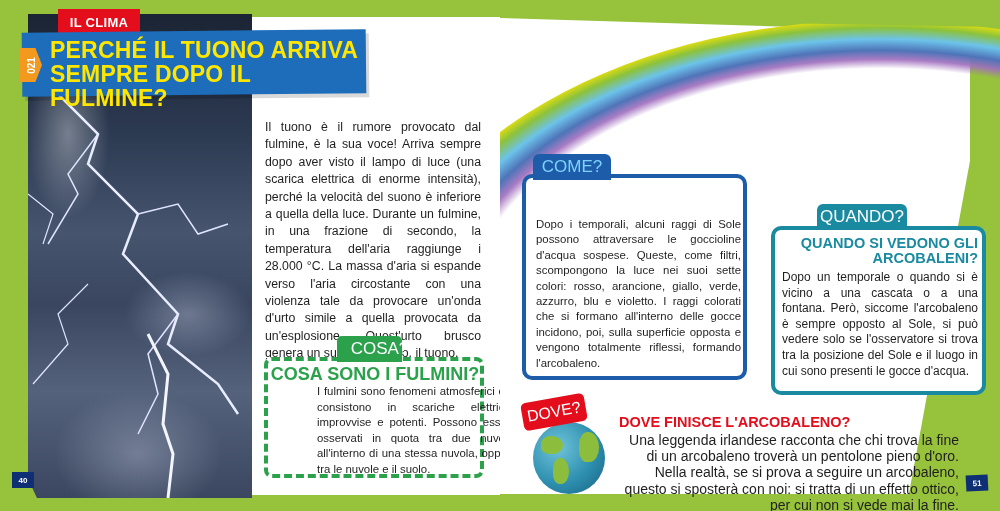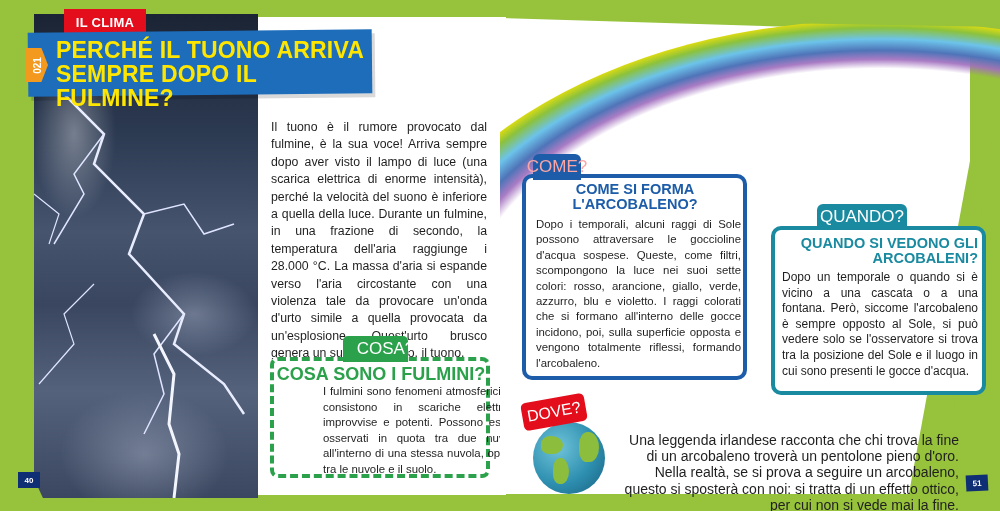--- a/index.html
+++ b/index.html
@@ -5,21 +5,21 @@
   * { box-sizing: border-box; margin: 0; padding: 0; }
   html, body { width: 1000px; height: 511px; overflow: hidden; background: #95c03a; }
   body { position: relative; font-family: "DejaVu Sans", sans-serif; }
 
   .spread { position: absolute; left: 0; top: 0; width: 1000px; height: 511px; }
 
   
   .green-bg { position: absolute; inset: 0; background: #97c23b; }
 
   
-  .left-page { position: absolute; left: 6px; top: 0; width: 500px; height: 396px; }
+  .left-page { position: absolute; left: 0; top: 0; width: 500px; height: 396px; }
   .left-white {
     position: absolute; left: 250px; top: 17px; width: 250px; height: 478px;
     background: #ffffff;
   }
   .storm {
     position: absolute; left: 28px; top: 14px; width: 224px; height: 484px;
     background:
       radial-gradient(ellipse 60px 120px at 40px 120px, rgba(255,255,255,0.35), transparent 70%),
       radial-gradient(ellipse 90px 60px at 160px 300px, rgba(200,210,230,0.35), transparent 70%),
       radial-gradient(ellipse 120px 90px at 110px 440px, rgba(170,180,200,0.45), transparent 70%),
@@ -103,22 +103,22 @@
       rgba(180,130,200,0.0) 60%, rgba(160,110,190,0.9) 62%,
       #4f74b8 64%, #6cc3ea 66.5%, #8cc23c 69%, #ffe600 71.5%, #f07a55 74%,
       rgba(240,140,120,0.4) 76%, transparent 78%);
   }
   .green-right-strip {
     position: absolute; left: 940px; top: 80px; width: 60px; height: 431px;
     background: #97c23b; clip-path: polygon(100% 0, 100% 100%, 0 100%);
   }
 
   .come-tag {
-    position: absolute; left: 533px; top: 154px; width: 48px; height: 26px;
-    background: #1d5ca8; color: #fca5a5; border-radius: 6px 6px 0 0;
+    position: absolute; left: 533px; top: 154px; width: 78px; height: 26px;
+    background: #1d5ca8; color: #7dd3fc; border-radius: 6px 6px 0 0;
     font-family: "Liberation Sans", sans-serif; font-size: 17px;
     display: flex; align-items: center; justify-content: center;
   }
   .come-box {
     position: absolute; left: 522px; top: 174px; width: 225px; height: 206px;
     border: 4px solid #1d5ca8; border-radius: 10px; background: #fff;
   }
   .come-title {
     position: absolute; left: 540px; top: 182px; width: 190px; text-align: center;
     color: #1d5ca8; font-family: "Liberation Sans", sans-serif; font-weight: bold;
@@ -219,30 +219,30 @@
   </div>
 
   <div class="right-white"></div>
   <div class="green-right-strip"></div>
   <div class="rainbow">
     <div class="rainbow-arc"></div>
   </div>
 
   <div class="come-box"></div>
   <div class="come-tag">COME?</div>
-  <div class="come-title">COME SI FORMA L'ARCOBALENO?</div>
   <div class="come-text">Dopo i temporali, alcuni raggi di Sole possono attraversare le goccioline d'acqua sospese. Queste, come filtri, scompongono la luce nei suoi sette colori: rosso, arancione, giallo, verde, azzurro, blu e violetto. I raggi colorati che si formano all'interno delle gocce incidono, poi, sulla superficie opposta e vengono totalmente riflessi, formando l'arcobaleno.</div>
 
   <div class="quando-box"></div>
   <div class="quando-tag">QUANDO?</div>
   <div class="quando-title">QUANDO SI VEDONO GLI ARCOBALENI?</div>
   <div class="quando-text">Dopo un temporale o quando si è vicino a una cascata o a una fontana. Però, siccome l'arcobaleno è sempre opposto al Sole, si può vedere solo se l'osservatore si trova tra la posizione del Sole e il luogo in cui sono presenti le gocce d'acqua.</div>
 
   <div class="globe">
     <div class="land" style="left:8px;top:14px;width:22px;height:18px;"></div>
     <div class="land" style="left:20px;top:36px;width:16px;height:26px;"></div>
     <div class="land" style="left:46px;top:10px;width:20px;height:30px;"></div>
   </div>
   <div class="dove-tag">DOVE?</div>
+  <div class="dove-title">DOVE FINISCE L'ARCOBALENO?</div>
   <div class="dove-text">Una leggenda irlandese racconta che chi trova la fine di un arcobaleno troverà un pentolone pieno d'oro. Nella realtà, se si prova a seguire un arcobaleno, questo si sposterà con noi: si tratta di un effetto ottico, per cui non si vede mai la fine.</div>
 
   <div class="page-num pn-right">51</div>
 </div>
 
 </body></html>

